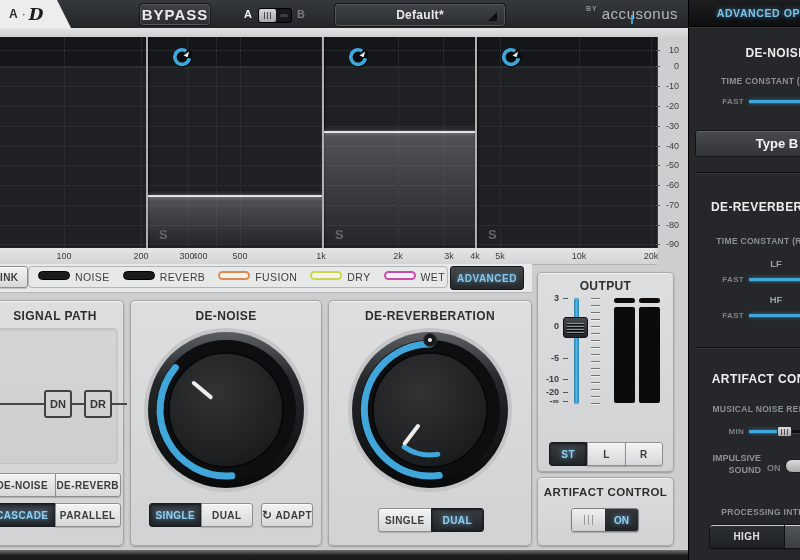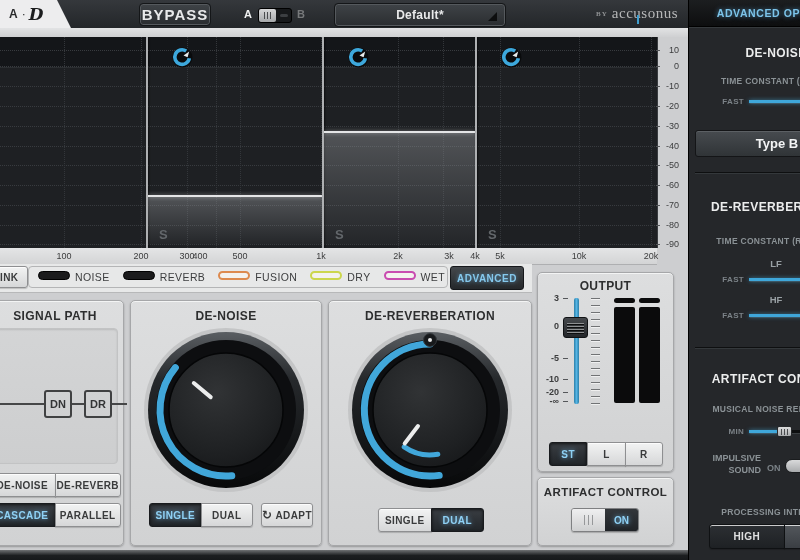--- a/index.html
+++ b/index.html
@@ -26,21 +26,21 @@
   #ab-a{left:244px;top:8px;font-size:11px;font-weight:bold;color:#f0f1f1;}
   #ab-b{left:297px;top:8px;font-size:11px;font-weight:bold;color:#77797b;}
   #ab-toggle{left:258px;top:8px;width:32px;height:13px;background:#17191b;border:1px solid #000;border-radius:3px;}
   #ab-handle{position:absolute;left:0;top:0;width:17px;height:13px;border-radius:2px;
     background:linear-gradient(#d6d7d8,#a7a9ab);display:flex;align-items:center;justify-content:center;gap:2px;}
   #ab-handle i{display:block;width:1px;height:7px;background:#4a4c4e;}
   #ab-tail{position:absolute;right:3px;top:5px;width:8px;height:3px;background:#3c3f42;border-radius:2px;}
   #preset-box{left:335px;top:4px;width:168px;height:20px;font-size:12px;letter-spacing:.3px;}
   #preset-arrow{position:absolute;right:7px;bottom:4px;width:0;height:0;
     border-left:9px solid transparent;border-bottom:9px solid #0d0e0f;}
-  #brand{position:absolute;right:10px;top:5px;display:flex;align-items:center;gap:4px;font-family:Liberation Serif, serif;}
+  #brand{position:absolute;right:10px;top:5px;display:flex;align-items:flex-start;gap:4px;}
   #brand .by{font-size:7px;color:#8f9193;letter-spacing:1px;font-weight:bold;}
   #brand .nm{font-size:15px;color:#b6b7b8;letter-spacing:.5px;}
   #brand .nm .u{position:relative;}
   #brand .nm .u::after{content:'';position:absolute;left:4px;top:10px;width:2px;height:9px;background:#3f9fd0;}
 
   
   #gap-strip{position:absolute;left:0;top:28px;width:688px;height:9px;background:linear-gradient(#e2e3e4,#cfd0d2);}
 
   
   #spectrum{position:absolute;left:0;top:37px;width:657px;height:211px;background:#1e2023;overflow:hidden;border-right:1px solid #3a3d40;}

